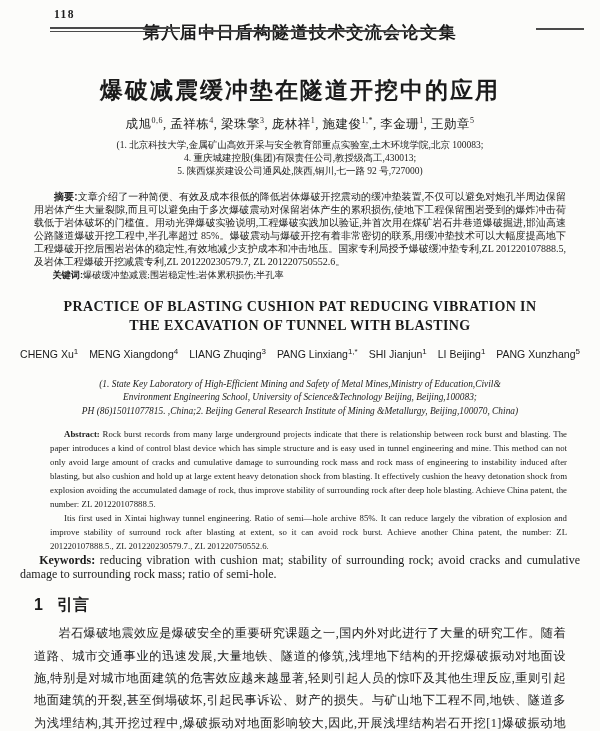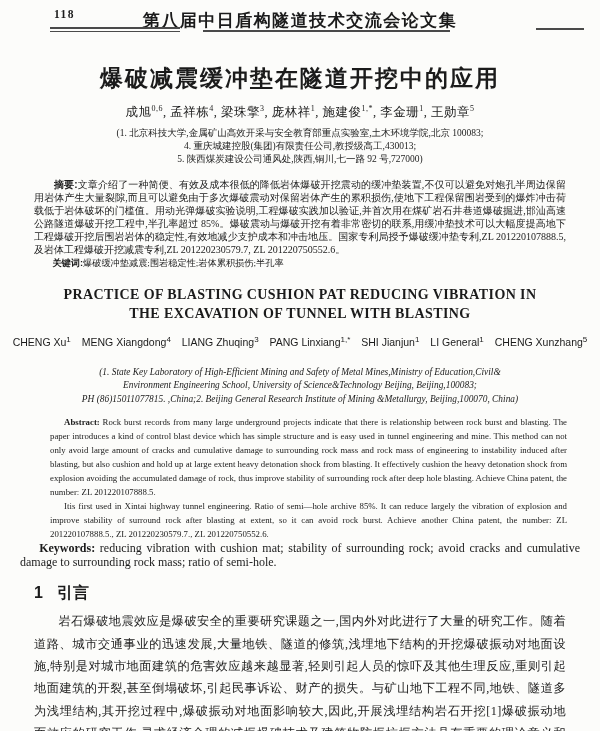--- a/index.html
+++ b/index.html
@@ -3,21 +3,21 @@
 <meta charset="utf-8">
 <style>
   html,body{margin:0;padding:0;}
   body{
     width:600px;height:731px;overflow:hidden;
     background:#fcfcfa;color:#1b1b1b;
     font-family:"Liberation Serif","DejaVu Serif",serif;
   }
   .page{position:relative;width:600px;height:731px;overflow:hidden;}
   
-  .header{position:relative;height:34px;padding-top:9px;}
+  .header{position:relative;height:34px;padding-top:21px;}
   .page-num{position:absolute;left:54px;top:8px;font-size:11.5px;font-weight:bold;letter-spacing:1.5px;}
   .header-title{display:block;text-align:center;font-size:17px;font-weight:bold;letter-spacing:1.5px;
     font-family:"Liberation Sans","DejaVu Sans",sans-serif;}
   .rule{position:absolute;background:#4a4a4a;}
   .rule-a{top:27px;left:50px;width:130px;height:2px;}
   .rule-a2{top:31px;left:50px;width:130px;height:1px;}
   .rule-b{top:30px;left:203px;width:247px;height:1.5px;}
   .rule-c{top:28px;left:536px;width:48px;height:1.5px;}
   
   .title-cn{margin-top:20px;text-align:center;font-size:23px;font-weight:bold;letter-spacing:2px;
@@ -89,22 +89,22 @@
     <div>PRACTICE OF BLASTING CUSHION PAT REDUCING VIBRATION IN</div>
     <div>THE EXCAVATION OF TUNNEL WITH BLASTING</div>
   </div>
 
   <div class="authors-en">
     <span class="au"><span>CHENG Xu</span><sup>1</sup></span>
     <span class="au"><span>MENG Xiangdong</span><sup>4</sup></span>
     <span class="au"><span>LIANG Zhuqing</span><sup>3</sup></span>
     <span class="au"><span>PANG Linxiang</span><sup>1,*</sup></span>
     <span class="au"><span>SHI Jianjun</span><sup>1</sup></span>
-    <span class="au"><span>LI General</span><sup>1</sup></span>
-    <span class="au"><span>CHENG Xunzhang</span><sup>5</sup></span>
+    <span class="au"><span>LI Beijing</span><sup>1</sup></span>
+    <span class="au"><span>PANG Xunzhang</span><sup>5</sup></span>
   </div>
 
   <div class="affils-en">
     <div class="affil-en-line">(1. State Key Laboratory of High-Efficient Mining and Safety of Metal Mines,Ministry of Education,Civil&amp;</div>
     <div class="affil-en-line">Environment Engineering School, University of Science&amp;Technology Beijing, Beijing,100083;</div>
     <div class="affil-en-line">PH (86)15011077815. ,China;2. Beijing General Research Institute of Mining &amp;Metallurgy, Beijing,100070, China)</div>
   </div>
 
   <div class="en-abstract">
     <p><span class="lbl-en">Abstract:</span> <span>Rock burst records from many large underground projects indicate that there is relationship between rock burst and blasting. The paper introduces a kind of control blast device which has simple structure and is easy used in tunnel engineering and mine. This method can not only avoid large amount of cracks and cumulative damage to surrounding rock mass and rock mass of engineering to instability induced after blasting, but also cushion and hold up at large extent heavy detonation shock from blasting. It effectively cushion the heavy detonation shock from explosion avoiding the accumulated damage of rock, thus improve stability of surrounding rock after deep hole blasting. Achieve China patent, the number: ZL 201220107888.5.</span></p>

